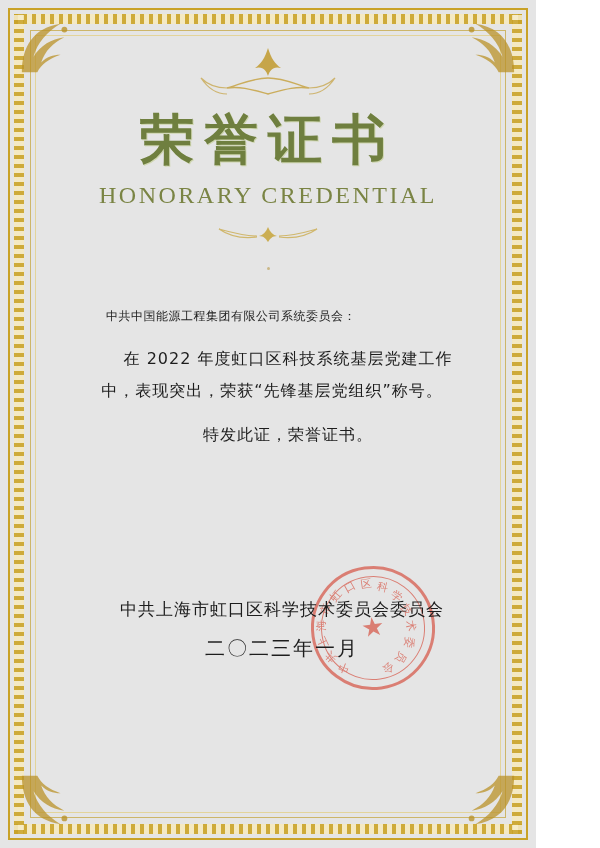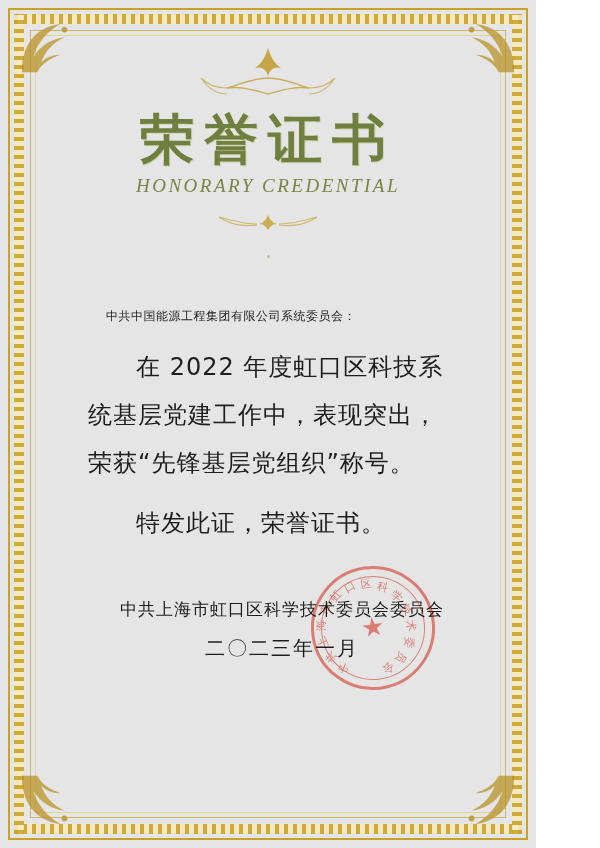--- a/index.html
+++ b/index.html
@@ -144,26 +144,25 @@
     font-family: "DejaVu Serif", "Liberation Serif", serif;
     font-size: 54px;
     letter-spacing: 10px;
     font-weight: bold;
     color: #6f7f3f;
     text-shadow: 1px 1px 0 #cfd6b0;
     margin: 0;
     line-height: 1.15;
   }
   .title-en {
-    margin-top: 5px;
+    margin-top: 12px;
     font-family: "Liberation Serif", serif;
-    font-size: 19px;
+    font-size: 24px;
     letter-spacing: 2.5px;
     color: #7a8444;
-    font-style: italic;
   }
 
   .divider-ornament {
     margin-top: 14px;
     display: flex;
     justify-content: center;
     color: #c7a43a;
   }
   .divider-ornament svg { width: 150px; height: 22px; }
 
@@ -190,25 +189,26 @@
     font-family: "DejaVu Sans", "Liberation Sans", sans-serif;
     color: #1d1d1d;
   }
   .salutation {
     font-size: 12px;
     letter-spacing: 0.5px;
     margin: 0 0 18px 18px;
     white-space: nowrap;
   }
   .para {
-    font-size: 24px;
+    font-size: 16px;
     line-height: 2.0;
     text-indent: 2em;
     margin: 0;
     letter-spacing: 1px;
+    text-align: center;
   }
   .para.second {
     margin-top: 12px;
   }
 
   
   .sign-block {
     position: absolute;
     right: 92px;
     top: 598px;

